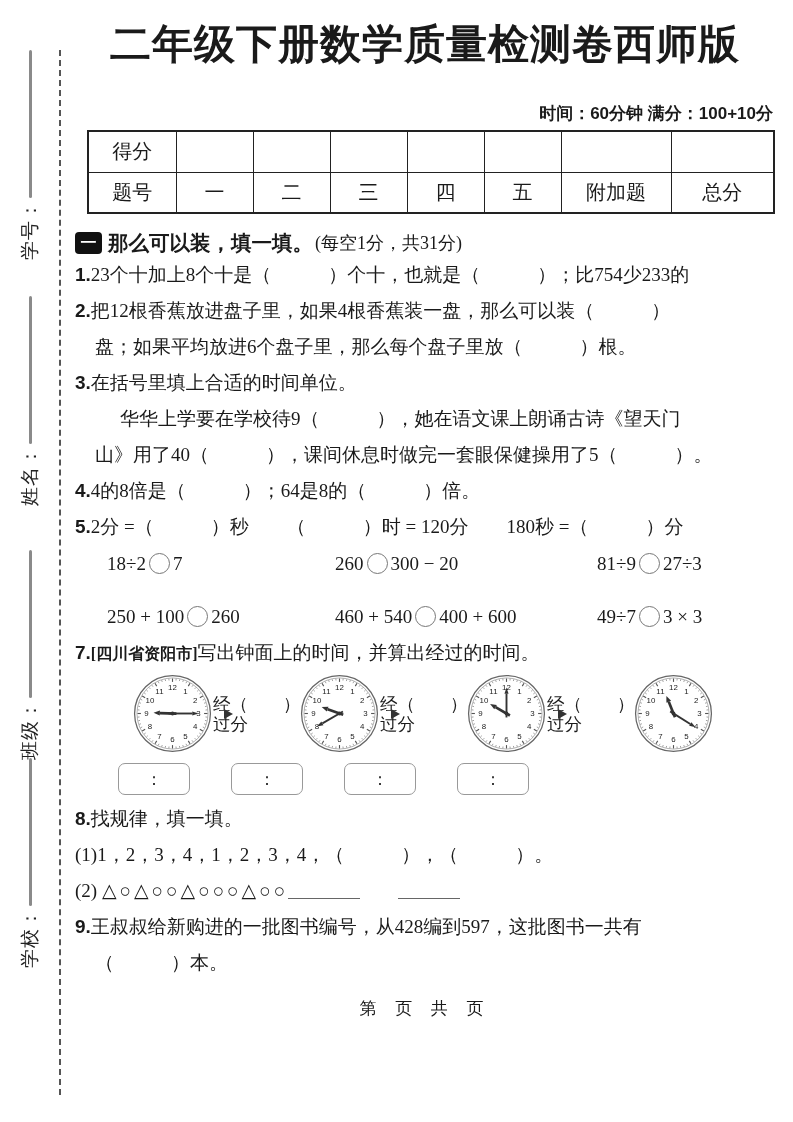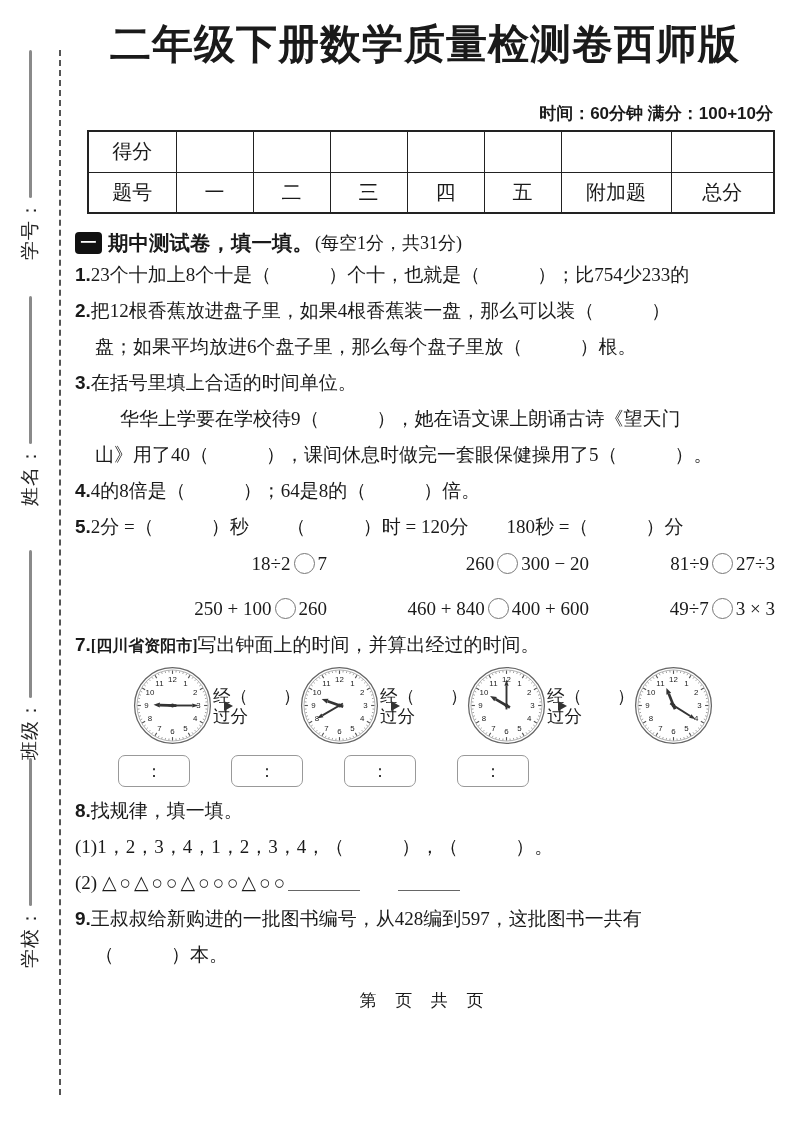--- a/index.html
+++ b/index.html
@@ -38,21 +38,21 @@
 
   .q-line { line-height:36px; font-size:19px; white-space:nowrap; }
   .q-num { font-family:"Liberation Sans","DejaVu Sans",sans-serif; font-weight:700; }
   .indent1 { padding-left:20px; }
   .indent2 { padding-left:45px; }
   .q-tag { font-weight:700; font-size:16px; }
 
   .cmp-circle { display:inline-block; width:21px; height:21px; border:1.3px solid #777;
     border-radius:50%; vertical-align:-4px; margin:0 3px; }
   .cmp-circle.small { width:18px; height:18px; vertical-align:-3px; margin:0 1px; }
-  .q6-grid { display:grid; grid-template-columns:228px 262px auto; margin-left:24px; row-gap:8px;text-align:right; }
+  .q6-grid { display:grid; grid-template-columns:228px 262px auto; margin-left:32px; row-gap:16px; }
   .q6-cell { line-height:37px; font-size:19px; white-space:nowrap; }
 
   
   .clock-row { display:flex; align-items:center; margin-left:58px; margin-top:2px; }
   .clock { width:79px; height:79px; flex:0 0 auto; }
   .between { display:flex; align-items:center; width:86px; flex:0 0 auto;
     font-size:17.5px; line-height:20px; margin:0 1px; }
   .arrow-line { position:relative; width:74px; height:2px; background:#333; margin-top:1px; }
   .arrow-line::after { content:""; position:absolute; right:-2px; top:-4px; border-left:9px solid #333;
     border-top:5px solid transparent; border-bottom:5px solid transparent; }
@@ -128,21 +128,21 @@
         <td>四</td>
         <td>五</td>
         <td>附加题</td>
         <td>总分</td>
       </tr>
     </tbody>
       </table>
 
     <div class="sec-head">
       <span class="sec-badge">一</span>
-      <span class="sec-title">期中测试卷，填一填。</span>
+      <span class="sec-title">那么可以装，填一填。</span>
       <span class="sec-note">(每空1分，共31分)</span>
     </div>
 
     <div class="q-line"><span class="q-num">1.</span><span>23个十加上8个十是（　　　）个十，也就是（　　　）；比754少233的</span></div>
 
     <div class="q-line"><span class="q-num">2.</span><span>把12根香蕉放进盘子里，如果4根香蕉装一盘，那么可以装（　　　）</span></div>
     <div class="q-line indent1">盘；如果平均放进6个盘子里，那么每个盘子里放（　　　）根。</div>
 
     <div class="q-line"><span class="q-num">3.</span><span>在括号里填上合适的时间单位。</span></div>
     <div class="q-line indent2">华华上学要在学校待9（　　　），她在语文课上朗诵古诗《望天门</div>
@@ -150,21 +150,21 @@
 
     <div class="q-line"><span class="q-num">4.</span><span>4的8倍是（　　　）；64是8的（　　　）倍。</span></div>
 
     <div class="q-line"><span class="q-num">5.</span><span>2分 =（　　　）秒　　（　　　）时 = 120分　　180秒 =（　　　）分</span></div>
 
     <div class="q6-grid">
       <div class="q6-cell"><span>18÷2</span><span class="cmp-circle"></span><span>7</span></div>
       <div class="q6-cell"><span>260</span><span class="cmp-circle"></span><span>300 − 20</span></div>
       <div class="q6-cell"><span>81÷9</span><span class="cmp-circle"></span><span>27÷3</span></div>
       <div class="q6-cell"><span>250 + 100</span><span class="cmp-circle"></span><span>260</span></div>
-      <div class="q6-cell"><span>460 + 840</span><span class="cmp-circle"></span><span>400 + 600</span></div>
+      <div class="q6-cell"><span>460 + 540</span><span class="cmp-circle"></span><span>400 + 600</span></div>
       <div class="q6-cell"><span>49÷7</span><span class="cmp-circle"></span><span>3 × 3</span></div>
     </div>
 
     <div class="q-line"><span class="q-num">7.</span><span class="q-tag">[四川省资阳市]</span><span>写出钟面上的时间，并算出经过的时间。</span></div>
 
     <div class="clock-row">
       <div class="clock"><svg viewBox="0 0 100 100" width="100%" height="100%">
             <circle cx="50" cy="50" r="48" fill="none" stroke="#666" stroke-width="1.6"></circle>
             <circle cx="50" cy="50" r="45" fill="none" stroke="#888" stroke-width="0.8"></circle>
             <line x1="50" y1="10" x2="50" y2="5.700000000000003" stroke="#555" stroke-width="1.4"></line>

